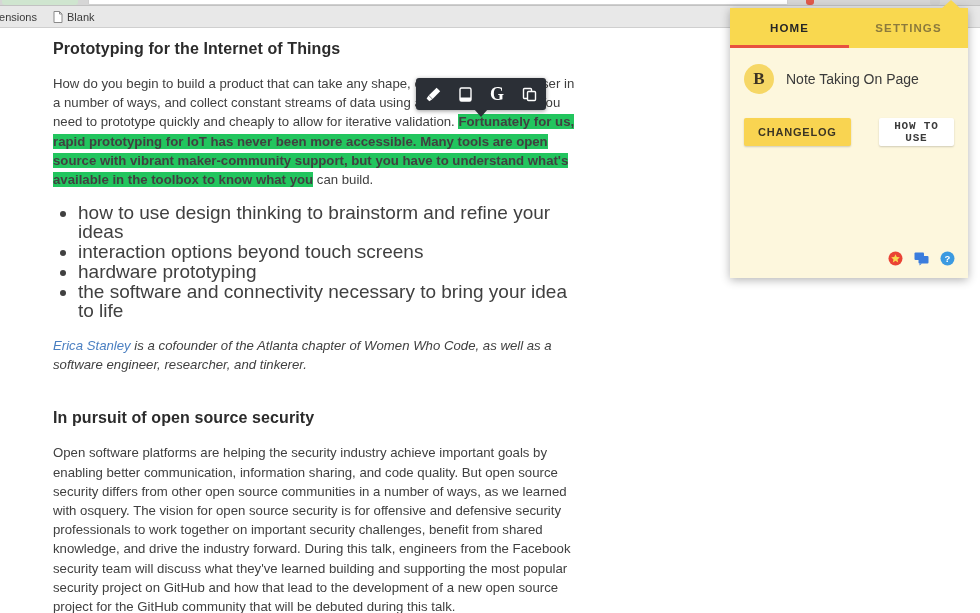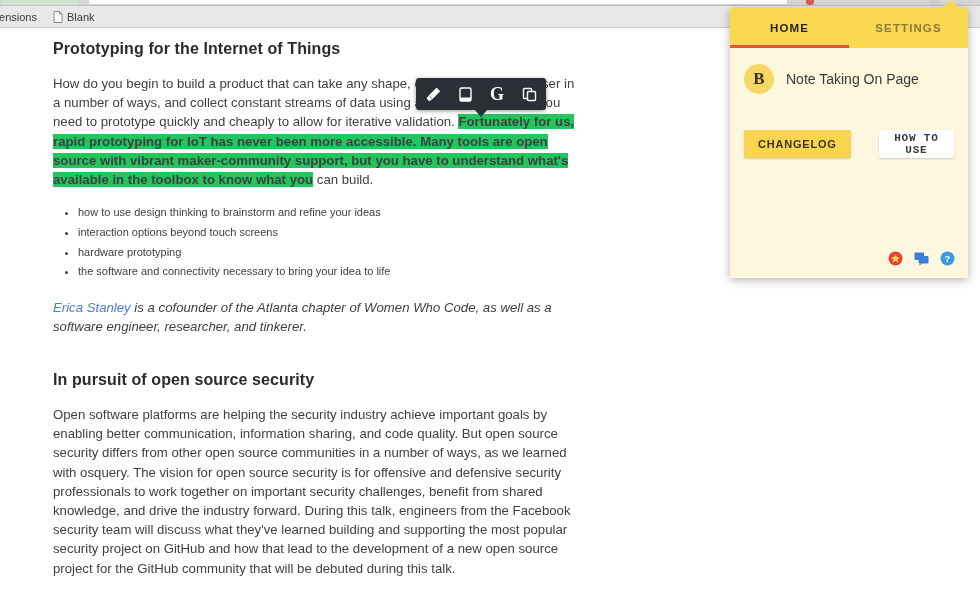--- a/index.html
+++ b/index.html
@@ -122,21 +122,21 @@
     font-style: italic;
     margin-top: 16px;
   }
   .article p.bio .who {
     color: #4a7fc1;
     font-style: italic;
   }
   .article ul {
     margin: 14px 0 0 0;
     padding-left: 25px;
-    font-size: 11px;
+    font-size: 19px;
     line-height: 19.2px;
     color: #404040;
   }
   .article ul li { margin: 0 0 0.5px 0; }
 
   .sel { background: #22c55e; font-weight: bold; }
 
   
   .sel-toolbar {
     position: absolute;
@@ -252,21 +252,21 @@
     color: #3d3323;
     font-family: "Liberation Serif", serif;
   }
   .popup-title {
     font-size: 14px;
     color: #3a3a3a;
   }
   .popup-btn-row {
     display: flex;
     gap: 28px;
-    margin-top: 36px;
+    margin-top: 24px;
   }
   .popup-btn {
     height: 28px;
     padding: 0 14px;
     border: none;
     border-radius: 2px;
     font-size: 11px;
     font-weight: bold;
     letter-spacing: 0.8px;
     cursor: pointer;

